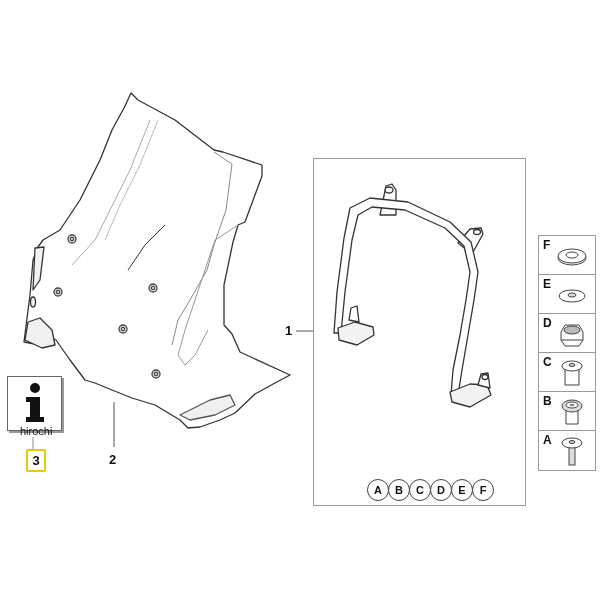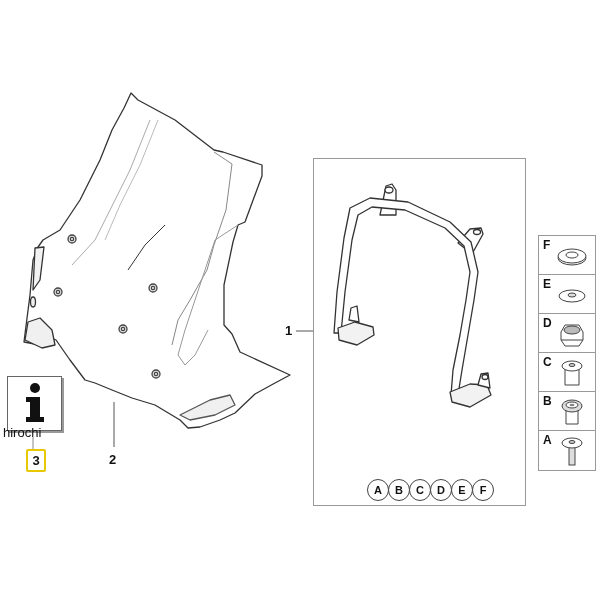--- a/index.html
+++ b/index.html
@@ -4,21 +4,21 @@
 <style>
   html, body { margin: 0; padding: 0; background: #ffffff; }
   body { width: 600px; height: 600px; position: relative; overflow: hidden;
          font-family: "Liberation Sans", sans-serif; }
   svg.layer { position: absolute; left: 0; top: 0; }
   .label { position: absolute; font-weight: bold; font-size: 13px; color: #111; }
   .info-box { position: absolute; left: 7px; top: 376px; width: 53px; height: 53px;
               border: 1px solid #666; background: #fff;
               box-shadow: 2px 2px 0 #999; }
   .info-glyph { position: absolute; left: 0; top: 0; width: 53px; height: 53px; }
-  .watermark { position: absolute; left: 3px; top: 425px; font-size: 13px; color: #111; }
+  .watermark { position: absolute; left: 20px; top: 425px; font-size: 11px; color: #111; }
   .ref-badge { position: absolute; left: 26px; top: 449px; width: 16px; height: 19px;
                border: 2px solid #e8c800; border-radius: 2px; background: #fff;
                font-weight: bold; font-size: 13px; text-align: center; line-height: 19px; color: #111; }
   .kit-box { position: absolute; left: 313px; top: 158px; width: 211px; height: 346px;
              border: 1px solid #999; }
   .hw-box { position: absolute; left: 538px; top: 235px; width: 56px; height: 234px;
             border: 1px solid #999; }
   .hw-cell { position: relative; height: 38px; border-bottom: 1px solid #999; }
   .hw-cell:last-child { border-bottom: none; }
   .hw-letter { position: absolute; left: 4px; top: 2px; font-weight: bold; font-size: 12px; color: #111; }

